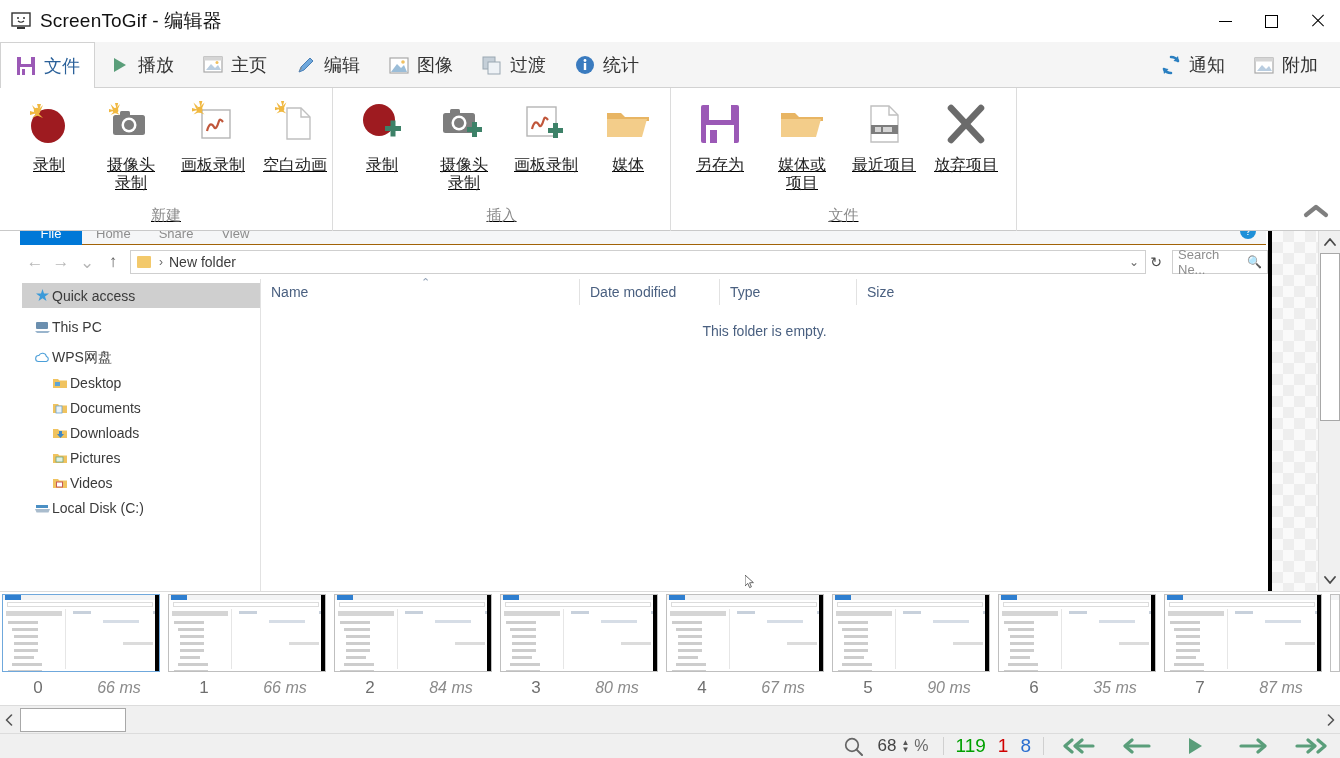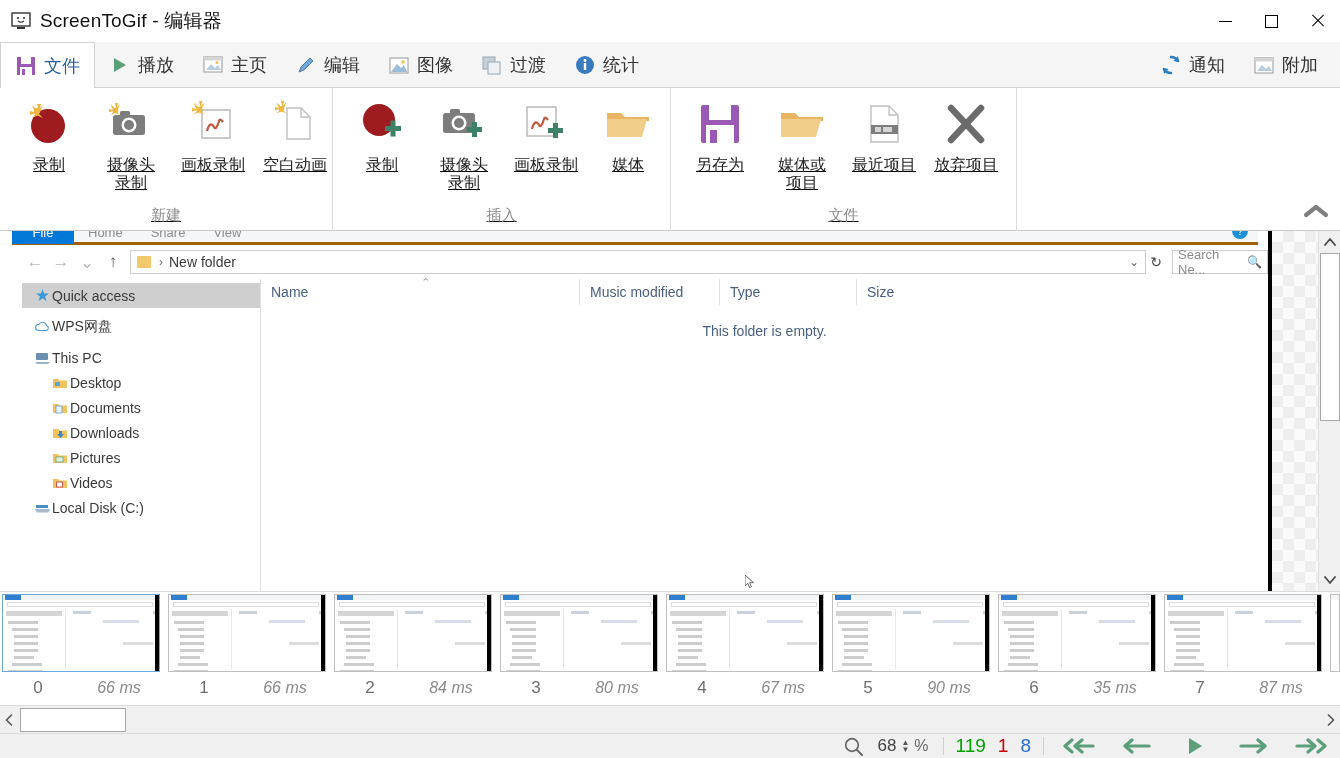--- a/index.html
+++ b/index.html
@@ -77,22 +77,22 @@
       linear-gradient(45deg, #eeeeee 25%, transparent 25%, transparent 75%, #eeeeee 75%);
     background-size: 22px 22px;
     background-position: 0 0, 11px 11px;
     background-color: #fafafa;
   }
   .blackbar { position: absolute; top: 0; left: 1268px; width: 10px; height: 360px; background: #000; }
 
   
   .shot { position: absolute; top: -8px; left: 0; width: 1270px; height: 368px;
           background: #ffffff; overflow: hidden; }
-  .shot-tabs { position: absolute; top: 0; left: 12px; width: 1246px; height: 22px;
-               background: #f5f6f7; border-bottom: 3px solid #a16207; display: flex; align-items: center; }
+  .shot-tabs { position: absolute; top: 0; left: 20px; width: 1246px; height: 22px;
+               background: #f5f6f7; border-bottom: 1px solid #a16207; display: flex; align-items: center; }
   .shot-tab { font-size: 13px; color: #8d8d8d; padding: 0 14px; line-height: 22px; }
   .shot-tab.file { background: #0078d7; color: #fff; width: 62px; text-align: center; padding: 0; }
   .shot-help { position: absolute; right: 10px; top: 0px; width: 16px; height: 16px;
                border-radius: 50%; background: #1e90d8; color: #fff; font-size: 11px;
                display:flex; align-items:center; justify-content:center; }
   .shot-navbar { position: absolute; top: 22px; left: 22px; width: 1246px; height: 34px;
                  display: flex; align-items: center; }
   .nav-ico { width: 26px; text-align: center; font-size: 17px; color: #b8b8b8; }
   .nav-ico.up { color: #5f5f5f; font-size: 17px; }
   .addressbar { flex: 1; height: 24px; border: 1px solid #cfcfcf; background: #fff;
@@ -547,35 +547,35 @@
             <span class="side-ico">
               <svg width="13" height="13" viewBox="0 0 13 13">
                   <path d="M6.5 0 L8 4.6 L13 4.6 L9 7.5 L10.5 12 L6.5 9.2 L2.5 12 L4 7.5 L0 4.6 L5 4.6 Z" fill="#3a9ad9"></path>
                 </svg>
             </span>
             <span>Quick access</span>
           </div>
 
           <div class="side-item" style="margin-top:6px">
             <span class="side-ico">
-              <svg width="15" height="11" viewBox="0 0 15 11">
-                  <path d="M3.5 9.5 a3 3 0 0 1 0.4 -6 a4 4 0 0 1 7.5 1 a2.6 2.6 0 0 1 0 5 z" fill="none" stroke="#4a9ed8" stroke-width="1.1"></path>
-                </svg>
-            </span>
-            <span>WPS网盘</span>
-          </div>
-
-          <div class="side-item" style="margin-top:6px">
-            <span class="side-ico">
               <svg width="15" height="12" viewBox="0 0 15 12">
                   <rect x="1" y="1" width="12" height="7" rx="1" fill="#6b8faf"></rect>
                   <path d="M0 10 h15 l-2 2 h-11 z" fill="#9ab5cd"></path>
                 </svg>
             </span>
             <span>This PC</span>
+          </div>
+
+          <div class="side-item" style="margin-top:6px">
+            <span class="side-ico">
+              <svg width="15" height="11" viewBox="0 0 15 11">
+                  <path d="M3.5 9.5 a3 3 0 0 1 0.4 -6 a4 4 0 0 1 7.5 1 a2.6 2.6 0 0 1 0 5 z" fill="none" stroke="#4a9ed8" stroke-width="1.1"></path>
+                </svg>
+            </span>
+            <span>WPS网盘</span>
           </div>
 
 
           <div class="side-item indent">
             <span class="side-ico">
               <svg width="14" height="12" viewBox="0 0 14 12">
                   <path d="M0 2 h5 l1.3 1.4 h7.7 v7.6 h-14 z" fill="#f0c35f"></path>
                   <rect x="2" y="5" width="5" height="4" fill="#5ea4d4"></rect>
                 </svg>
             </span>
@@ -634,21 +634,21 @@
             <span>Local Disk (C:)</span>
           </div>
         </div>
 
         <div class="shot-list">
           <div class="cols">
             <div class="col" style="width:318px">
               <span>Name</span>
               <span class="sortcaret">⌃</span>
             </div>
-            <div class="col" style="width:140px">Music modified</div>
+            <div class="col" style="width:140px">Date modified</div>
             <div class="col" style="width:137px">Type</div>
             <div class="col" style="width:120px">Size</div>
           </div>
           <div class="empty-msg">This folder is empty.</div>
         </div>
       </div>
 
       <div class="shot-cursor">
         <svg width="10" height="14" viewBox="0 0 10 14">
             <path d="M0 0 L0 11 L2.8 8.4 L4.6 12.6 L6.4 11.8 L4.6 7.8 L8.4 7.6 Z" fill="#fff" stroke="#555" stroke-width=".9"></path>

